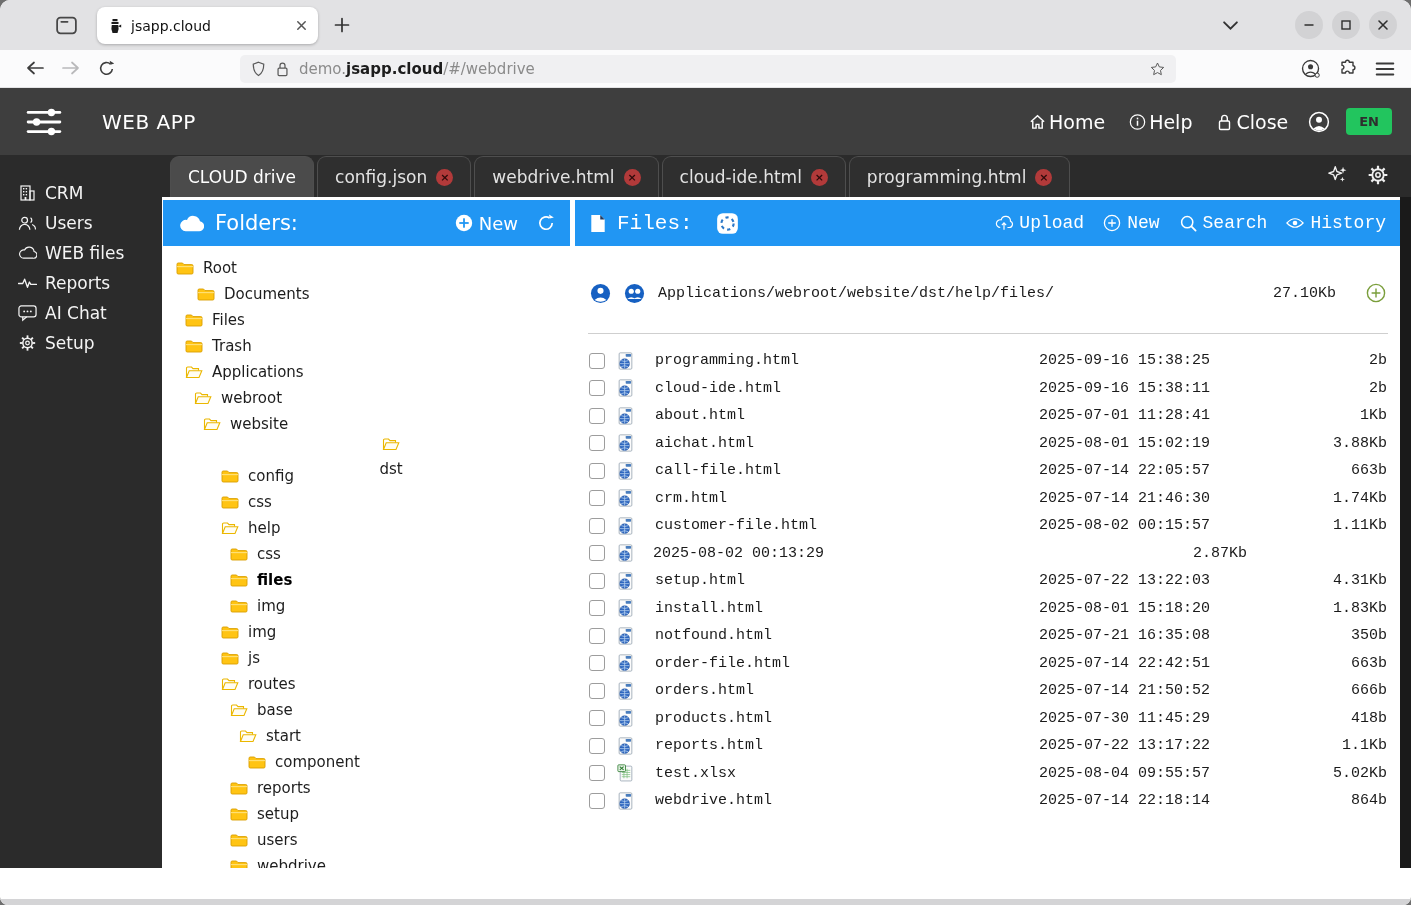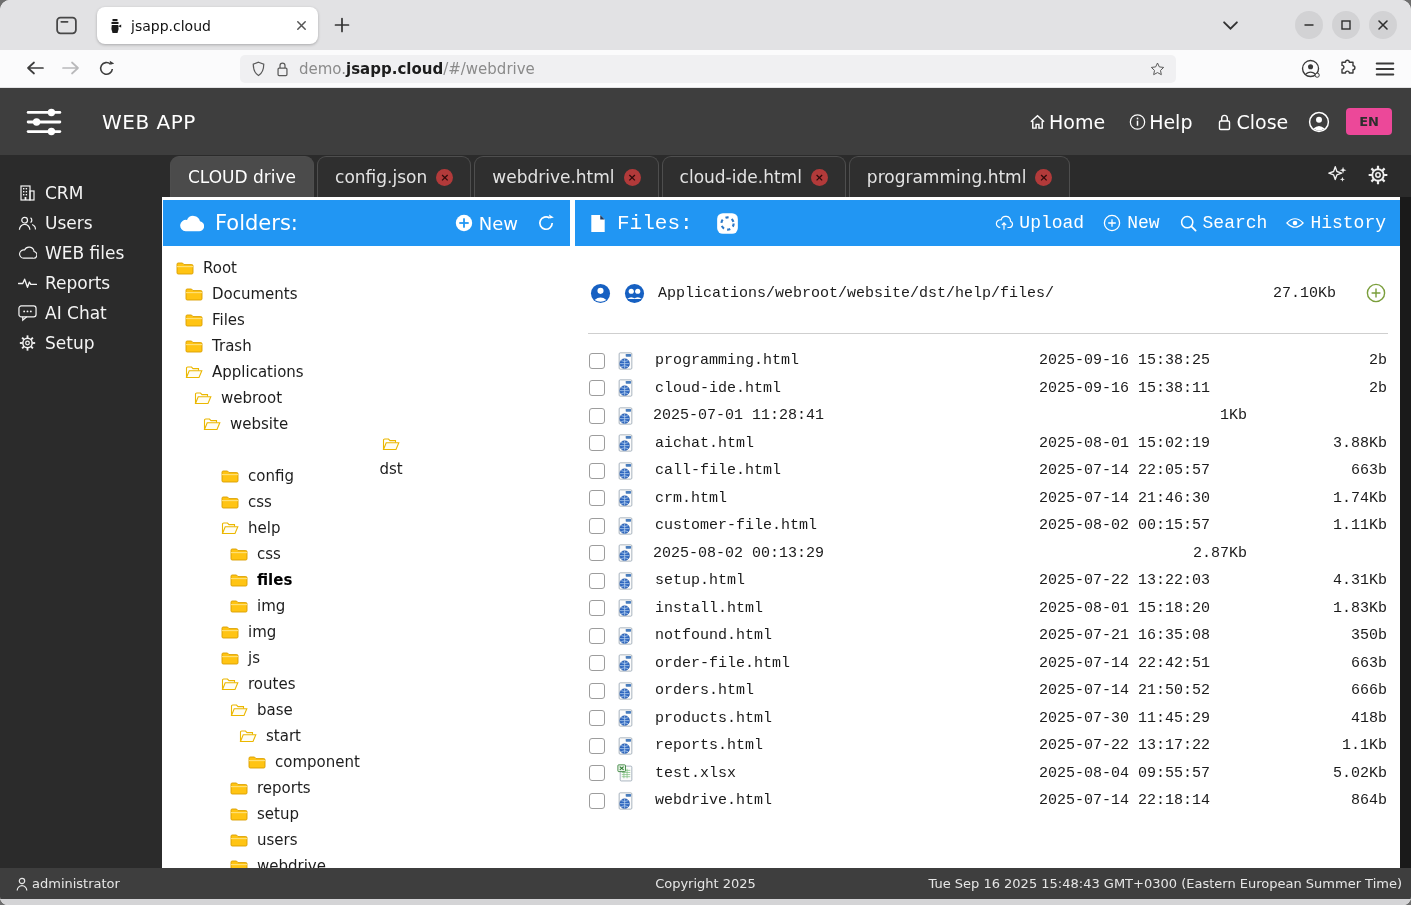--- a/index.html
+++ b/index.html
@@ -38,21 +38,21 @@
 
   
   .appheader{position:absolute;left:0;top:88px;width:1411px;height:67px;background:var(--dark1,#3e3e3e);
     display:flex;align-items:center;box-sizing:border-box;padding:0 19px 0 26px;}
   .sliders{width:36px;height:28px;}
   .apptitle{margin-left:40px;font-size:20px;color:#fff;letter-spacing:.5px;}
   .hmenu{margin-left:auto;display:flex;align-items:center;gap:24px;}
   .hmenu-item{display:flex;align-items:center;gap:3px;color:#fff;font-size:19px;cursor:pointer;}
   .hmenu-item .ic{width:17px;height:18px;color:#fff;}
   .hdr-account{margin-left:20px;width:22px;height:22px;color:#fff;}
-  .lang-btn{margin-left:16px;background:#ec4899;color:#2e2e2e;font-size:13px;font-weight:bold;
+  .lang-btn{margin-left:16px;background:#22c55e;color:#2e2e2e;font-size:13px;font-weight:bold;
     padding:7px 13px;border-radius:4px;line-height:1;}
 
   
   .sidebar{position:absolute;left:0;top:155px;width:162px;height:713px;background:var(--dark2,#2b2b2b);box-sizing:border-box;padding-top:23px;}
   .snav-item{height:30px;display:flex;align-items:center;gap:8px;padding-left:18px;color:#f4f4f4;font-size:17px;cursor:pointer;}
   .snav-item .ic{width:19px;height:18px;color:#f4f4f4;flex:0 0 auto;}
 
   
   .midbar{position:absolute;left:162px;top:155px;width:1249px;height:42px;background:var(--dark2,#2b2b2b);}
   .doc-tabs{position:absolute;left:8px;bottom:0;display:flex;align-items:flex-end;gap:3px;}
@@ -455,21 +455,21 @@
       <div class="tree">
           <div class="tree-row" style="padding-left: 13px;">
             <span class="ic">
               <svg viewBox="0 0 18 14">
                 <path d="M1 3.2 Q1 2 2.2 2 L6.5 2 L8 3.6 L15.8 3.6 Q17 3.6 17 4.8 L17 11.8 Q17 13 15.8 13 L2.2 13 Q1 13 1 11.8 Z" fill="#FFC413" stroke="#D99E00" stroke-width="0.9"></path>
                 <path d="M1 5.6 L17 5.6" stroke="#FFE27A" stroke-width="1.1"></path>
               </svg>
             </span>
             <span class="tree-label">Root</span>
           </div>
-          <div class="tree-row" style="padding-left: 22px;">
+          <div class="tree-row" style="padding-left: 34px;">
             <span class="ic">
               <svg viewBox="0 0 18 14">
                 <path d="M1 3.2 Q1 2 2.2 2 L6.5 2 L8 3.6 L15.8 3.6 Q17 3.6 17 4.8 L17 11.8 Q17 13 15.8 13 L2.2 13 Q1 13 1 11.8 Z" fill="#FFC413" stroke="#D99E00" stroke-width="0.9"></path>
                 <path d="M1 5.6 L17 5.6" stroke="#FFE27A" stroke-width="1.1"></path>
               </svg>
             </span>
             <span class="tree-label">Documents</span>
           </div>
           <div class="tree-row" style="padding-left: 22px;">
             <span class="ic">
@@ -785,20 +785,21 @@
           <div class="file-row">
             <span class="cbx"></span>
             <span class="ic">
               <svg viewBox="0 0 16 17">
                 <rect x="2" y="0.8" width="12" height="15.4" rx="1" fill="#fbfbfb" stroke="#9aa7b4" stroke-width="0.8"></rect>
                 <rect x="8.2" y="1.8" width="5" height="2.6" rx="0.6" fill="#4a7dbd"></rect>
                 <circle cx="7.2" cy="11" r="4.6" fill="#2e67c0" stroke="#1c4f9e" stroke-width="0.5"></circle>
                 <path d="M7.2 6.4 V15.6 M2.7 11 H11.7 M4 8.2 Q7.2 9.8 10.4 8.2 M4 13.8 Q7.2 12.2 10.4 13.8" stroke="#bcd6f2" stroke-width="0.7" fill="none"></path>
               </svg>
             </span>
+            <span class="fname">about.html</span>
             <span class="fdate">2025-07-01 11:28:41</span>
             <span class="fsize">1Kb</span>
           </div>
           <div class="file-row">
             <span class="cbx"></span>
             <span class="ic">
               <svg viewBox="0 0 16 17">
                 <rect x="2" y="0.8" width="12" height="15.4" rx="1" fill="#fbfbfb" stroke="#9aa7b4" stroke-width="0.8"></rect>
                 <rect x="8.2" y="1.8" width="5" height="2.6" rx="0.6" fill="#4a7dbd"></rect>
                 <circle cx="7.2" cy="11" r="4.6" fill="#2e67c0" stroke="#1c4f9e" stroke-width="0.5"></circle>
@@ -992,28 +993,15 @@
             <span class="fdate">2025-07-14 22:18:14</span>
             <span class="fsize">864b</span>
           </div>
         </div>
     </div>
 
   </div>
 
   <div class="right-strip"></div>
 
-  <div class="footer">
-    <span class="f-user">
-      <span class="ic">
-          <svg viewBox="0 0 12 14">
-            <circle cx="6" cy="4" r="2.7" fill="none" stroke="currentColor" stroke-width="1.2"></circle>
-            <path d="M1.2 13.5 a4.8 4.8 0 0 1 9.6 0" fill="none" stroke="currentColor" stroke-width="1.2"></path>
-          </svg>
-        </span>
-      <span>administrator</span>
-    </span>
-    <span class="f-copy">Copyright 2025</span>
-    <span class="f-time">Tue Sep 16 2025 15:48:43 GMT+0300 (Eastern European Summer Time)</span>
-  </div>
   <div class="bottom-strip"></div>
 
 </div>
 
 </body></html>

